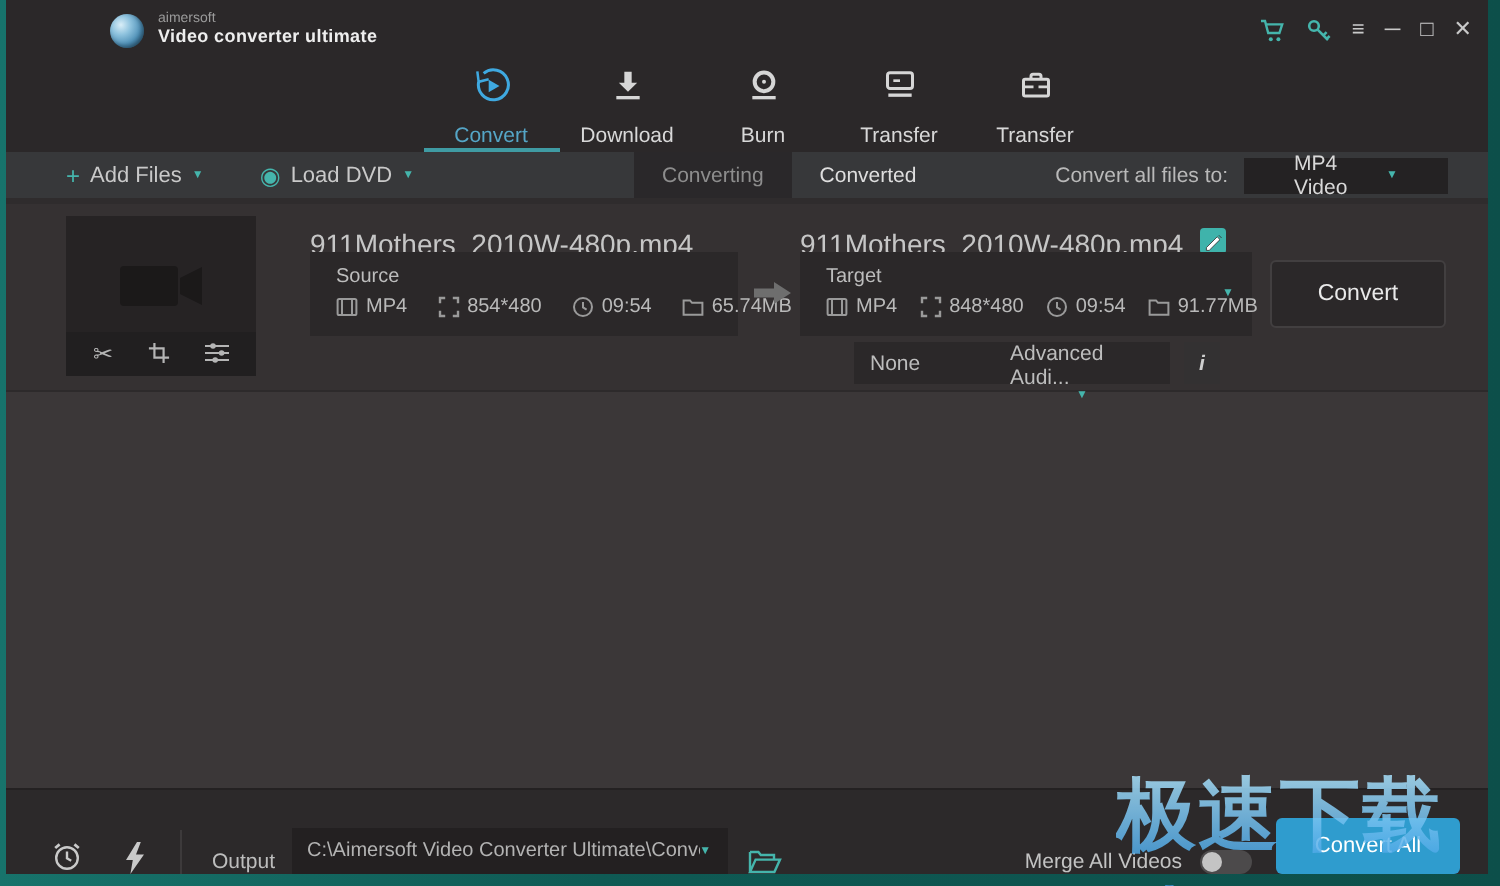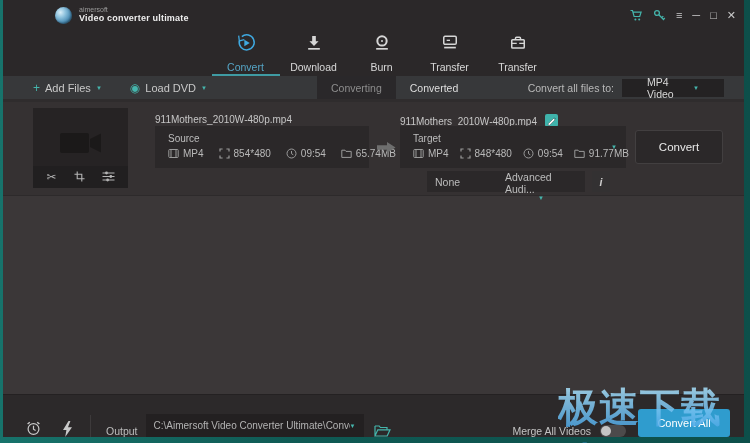--- a/index.html
+++ b/index.html
@@ -50,21 +50,21 @@
                    justify-content:space-between; padding:0 25px; font-size:10.5px; color:#d8d8d8; cursor:pointer; }
 
   
   .filerow { flex:0 0 97px; background:#353132; position:relative;
              border-top:3px solid #2f2c2d; border-bottom:1px solid #2d2a2b; }
   .thumb { position:absolute; left:30px; top:6px; width:95px; height:80px; background:#262324; }
   .thumb .cam { position:absolute; left:50%; top:24px; transform:translateX(-50%); }
   .thumb-tools { position:absolute; left:0; right:0; bottom:0; height:22px; background:#211f20;
                  display:flex; align-items:center; justify-content:center; gap:17px; color:#b5b5b5; }
   .thumb-tools .ttool { font-size:12px; line-height:1; cursor:pointer; }
-  .fname { position:absolute; top:12px; font-size:10px; color:#c6c6c6; }
+  .fname { position:absolute; top:12px; font-size:14px; color:#c6c6c6; }
   .fname-src { left:152px; }
   .fname-tgt { left:397px; display:flex; align-items:center; gap:8px; }
   .panel { position:absolute; top:24px; height:42px; background:#2b2829; }
   .panel-src { left:152px; width:214px; }
   .panel-tgt { left:397px; width:226px; }
   .plabel { margin:7px 0 0 13px; font-size:10px; color:#bdbdbd; }
   .specs { display:flex; margin:4px 0 0 13px; }
   .spec { display:flex; align-items:center; gap:4px; font-size:10px; color:#b9b9b9; }
   .panel-src .spec { margin-right:15px; }
   .panel-tgt .spec { margin-right:11px; }

